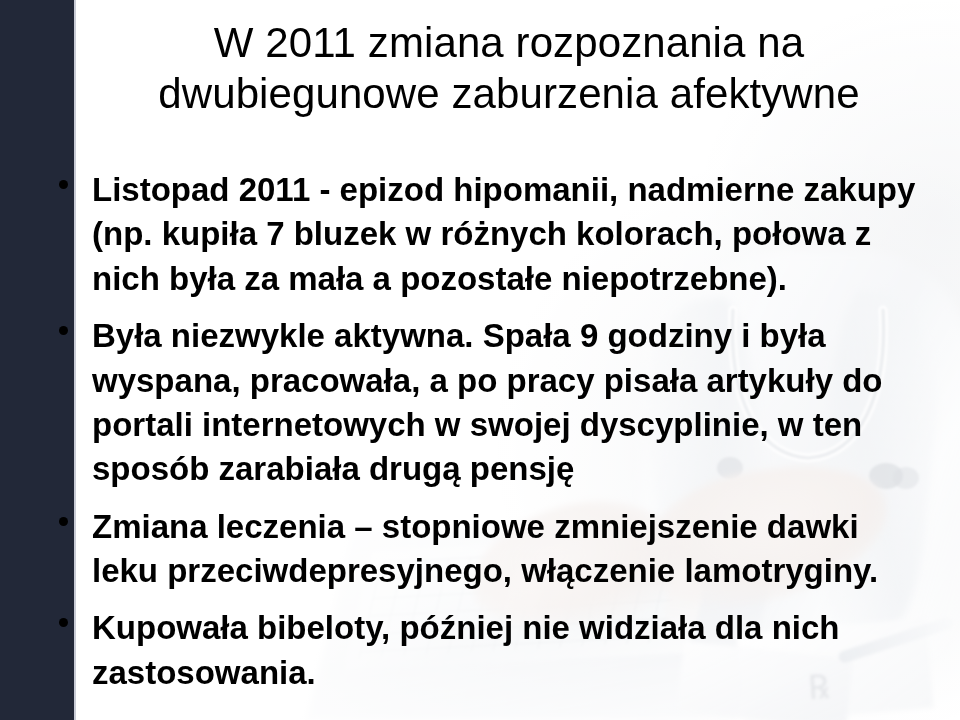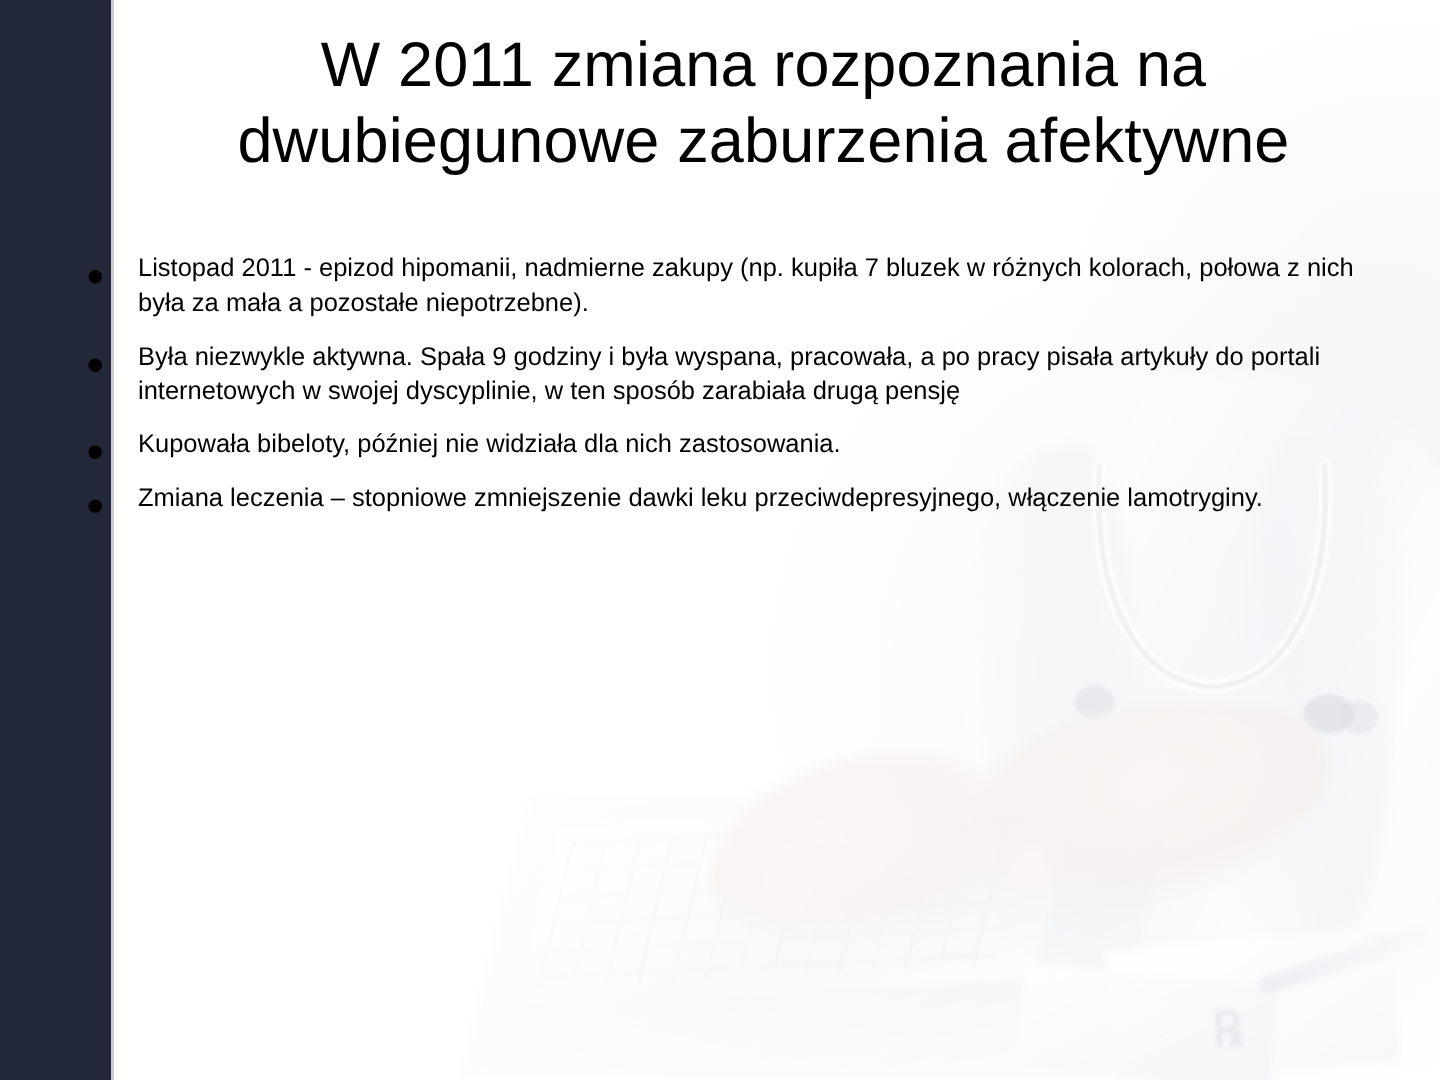--- a/index.html
+++ b/index.html
@@ -189,23 +189,23 @@
     z-index: 4;
     margin: 0;
     padding: 0;
     list-style: none;
   }
   #body-list li {
     position: relative;
     padding-left: 40px;
     margin-bottom: 13px;
     color: #000000;
-    font-size: 17px;
+    font-size: 33px;
     line-height: 1.345;
-    font-weight: 400;
+    font-weight: 700;
   }
   #body-list li:last-child { margin-bottom: 0; }
   #body-list li .bullet-dot {
     position: absolute;
     left: 7px;
     top: 12px;
     width: 9px;
     height: 9px;
     border-radius: 50%;
     background: #000000;
@@ -258,21 +258,21 @@
     <li>
       <span class="bullet-dot"></span>
       <span class="bullet-text">Listopad 2011 - epizod hipomanii, nadmierne zakupy (np. kupiła 7 bluzek w różnych kolorach, połowa z nich była za mała a pozostałe niepotrzebne).</span>
     </li>
     <li>
       <span class="bullet-dot"></span>
       <span class="bullet-text">Była niezwykle aktywna. Spała 9 godziny i była wyspana, pracowała, a po pracy pisała artykuły do portali internetowych w swojej dyscyplinie, w ten sposób zarabiała drugą pensję</span>
     </li>
     <li>
       <span class="bullet-dot"></span>
+      <span class="bullet-text">Zmiana leczenia – stopniowe zmniejszenie dawki leku przeciwdepresyjnego, włączenie lamotryginy.</span>
+    </li>
+    <li>
+      <span class="bullet-dot"></span>
       <span class="bullet-text">Kupowała bibeloty, później nie widziała dla nich zastosowania.</span>
     </li>
-    <li>
-      <span class="bullet-dot"></span>
-      <span class="bullet-text">Zmiana leczenia – stopniowe zmniejszenie dawki leku przeciwdepresyjnego, włączenie lamotryginy.</span>
-    </li>
   </ul>
 
 </div>
 
 </body></html>

